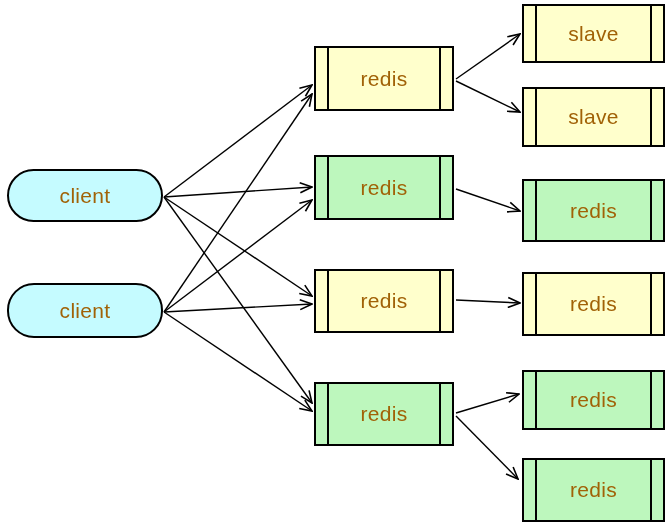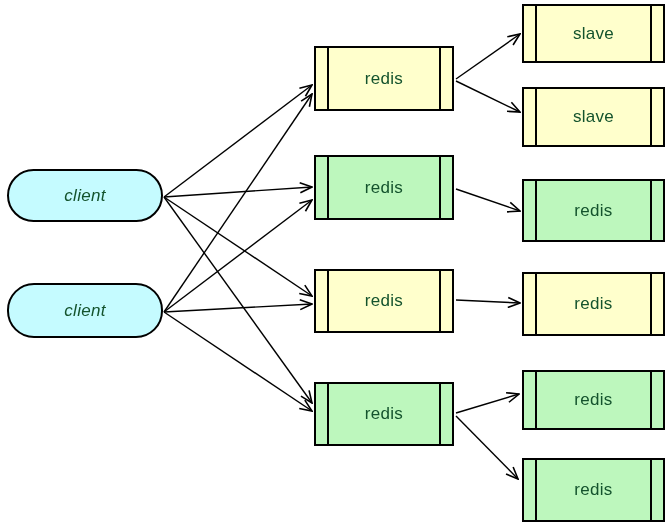--- a/index.html
+++ b/index.html
@@ -22,32 +22,31 @@
     width: 667px;
     height: 530px;
   }
   .node {
     position: absolute;
     box-sizing: border-box;
     border: 2px solid var(--outline, #000);
     display: flex;
     align-items: center;
     justify-content: center;
-    font-size: 17px;
-    color: #14532d;
+    font-size: 21px;
+    color: #a16207;
   }
   .node .label {
     position: relative;
     z-index: 2;
     letter-spacing: 0.3px;
   }
   .client {
     background: var(--client-fill, #c5fbff);
     border-radius: 27px;
-    font-style: italic;
   }
   .component::before,
   .component::after {
     content: "";
     position: absolute;
     top: 0;
     bottom: 0;
     width: 2px;
     background: var(--outline, #000);
   }

